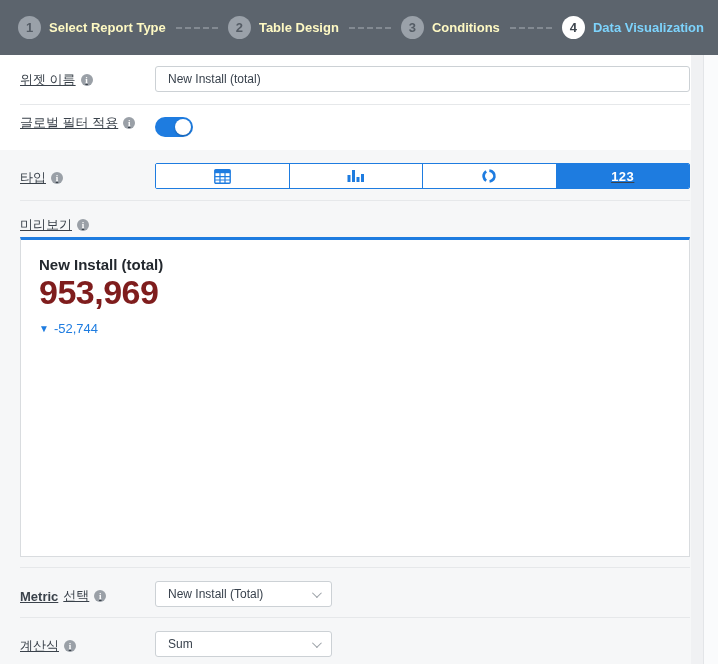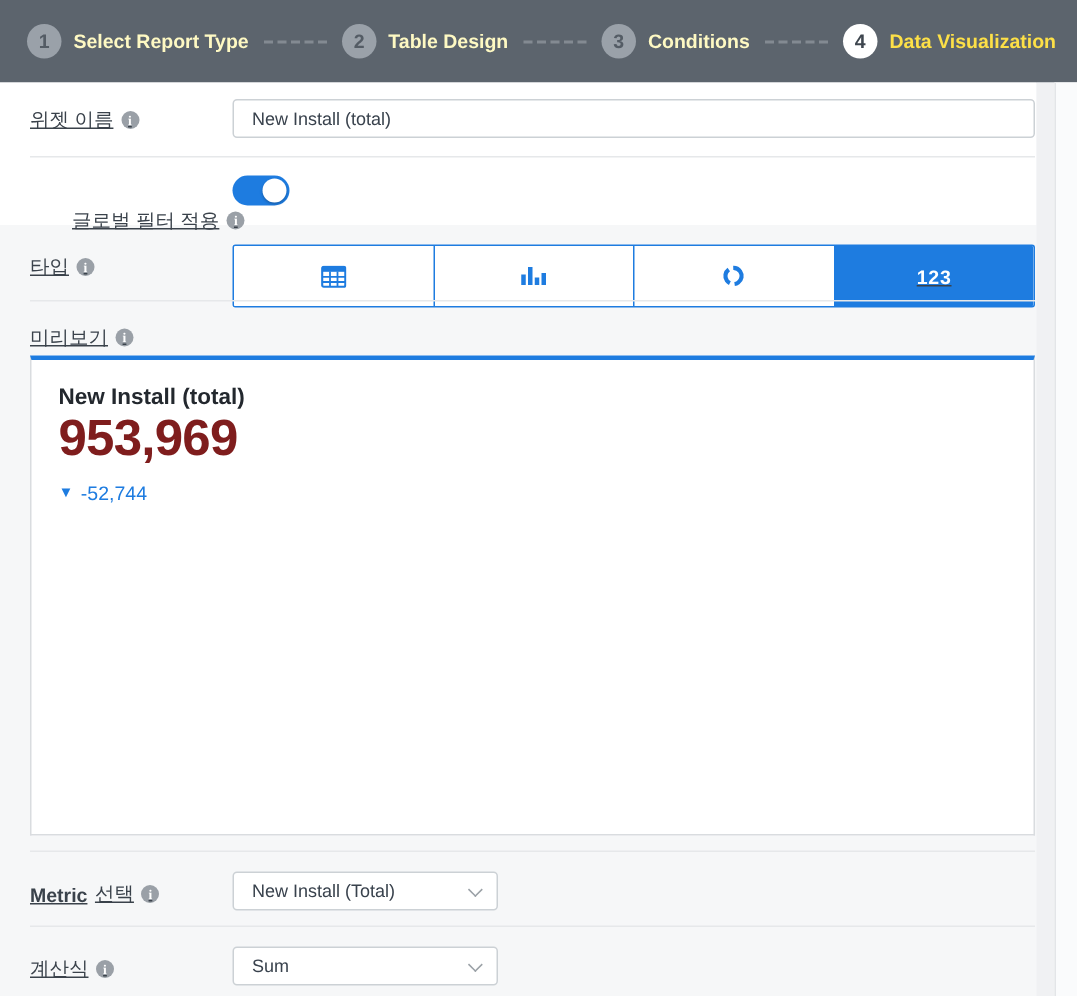--- a/index.html
+++ b/index.html
@@ -14,21 +14,21 @@
     position:absolute; top:0; left:0; width:718px; height:55px;
     background:#5c646d; display:flex; align-items:center; padding:0 14px 0 18px;
   }
   .step { display:flex; align-items:center; gap:8px; flex:0 0 auto; cursor:default; }
   .step-circle {
     width:23px; height:23px; border-radius:50%; background:#9aa1a9; color:#545c65;
     font-size:13px; font-weight:bold; display:flex; align-items:center; justify-content:center;
   }
   .step-label { font-size:13px; font-weight:bold; color:#fef9c3; white-space:nowrap; }
   .step.active .step-circle { background:#ffffff; color:#3e464f; }
-  .step.active .step-label { color:#fde047; }
+  .step.active .step-label { color:#7dd3fc; }
   .step-connector { flex:1 1 auto; border-top:2px dashed #838a92; margin:0 10px; height:0; }
 
   
   .white-section { position:absolute; top:55px; left:0; width:691px; height:95px; background:#ffffff; }
   .divider { position:absolute; left:20px; width:670px; height:1px; background:#e6e8ea; }
   .field-label { position:absolute; left:20px; font-size:13px; color:#3a424b; display:flex; align-items:center; gap:5px; white-space:nowrap;text-decoration:underline; }
   .info-icon {
     width:12px; height:12px; border-radius:50%; background:#9aa0a7; color:#ffffff;
     font-size:9px; font-weight:bold; display:inline-flex; align-items:center; justify-content:center;
     font-family:"Liberation Serif", serif; line-height:1; cursor:default;
@@ -37,34 +37,34 @@
   
   .lbl-widget-name { top:71px; }
   .input-widget-name {
     position:absolute; left:155px; top:66px; width:535px; height:26px;
     border:1px solid #ccd1d5; border-radius:3px; background:#fff;
     font-family:"Liberation Sans", sans-serif; font-size:12px; color:#39424d; padding:0 12px; outline:none;
   }
   .divider-1 { top:104px; }
 
   
-  .lbl-global-filter { top:138px;margin-left:28px; }
+  .lbl-global-filter { top:114px; }
   .toggle {
     position:absolute; left:155px; top:117px; width:38px; height:20px;
     border-radius:10px; background:#1e7ce0; cursor:pointer;
   }
   .toggle-knob {
     position:absolute; top:2px; right:2px; width:16px; height:16px;
     border-radius:50%; background:#ffffff; box-shadow:0 1px 2px rgba(0,0,0,.25);
   }
 
   
   .lbl-type { top:169px; }
   .segmented {
-    position:absolute; left:155px; top:163px; width:535px; height:42px;
+    position:absolute; left:155px; top:163px; width:535px; height:26px;
     display:flex; border:1px solid #1e7ce0; border-radius:2px; background:#fff; overflow:hidden;text-decoration:underline;
   }
   .seg {
     flex:1 1 0; display:flex; align-items:center; justify-content:center;
     background:#ffffff; border:none; border-left:1px solid #1e7ce0; cursor:pointer;
     font-family:"Liberation Sans", sans-serif;
   }
   .seg:first-child { border-left:none; }
   .seg.selected { background:#1e7ce0; color:#ffffff; font-size:13px; font-weight:bold; letter-spacing:.5px; }
   .seg svg { display:block; }

